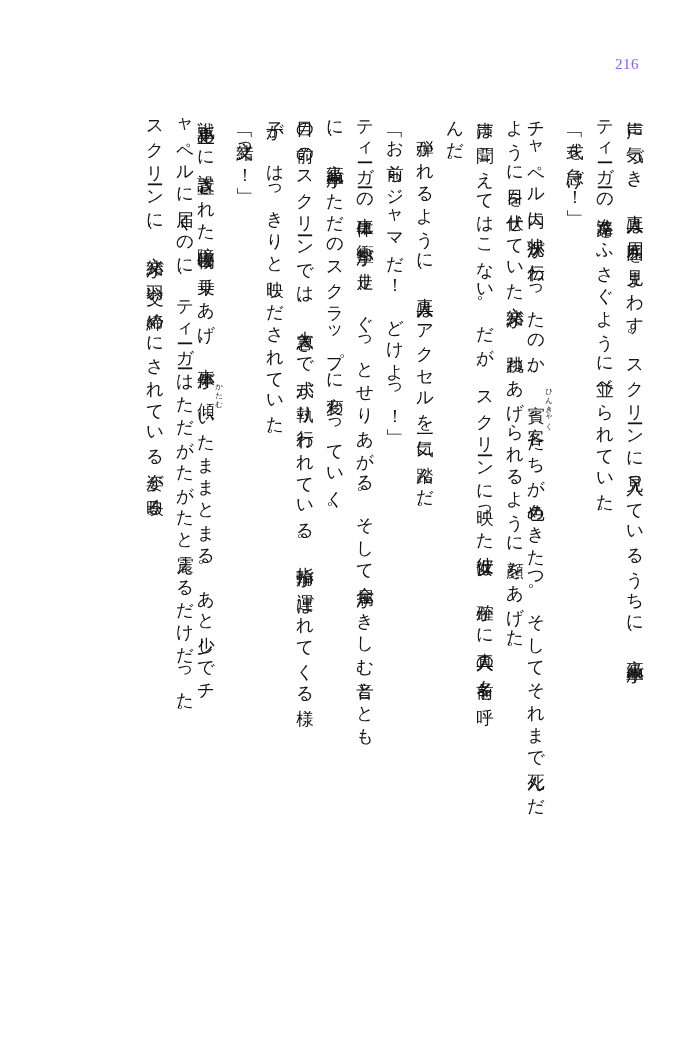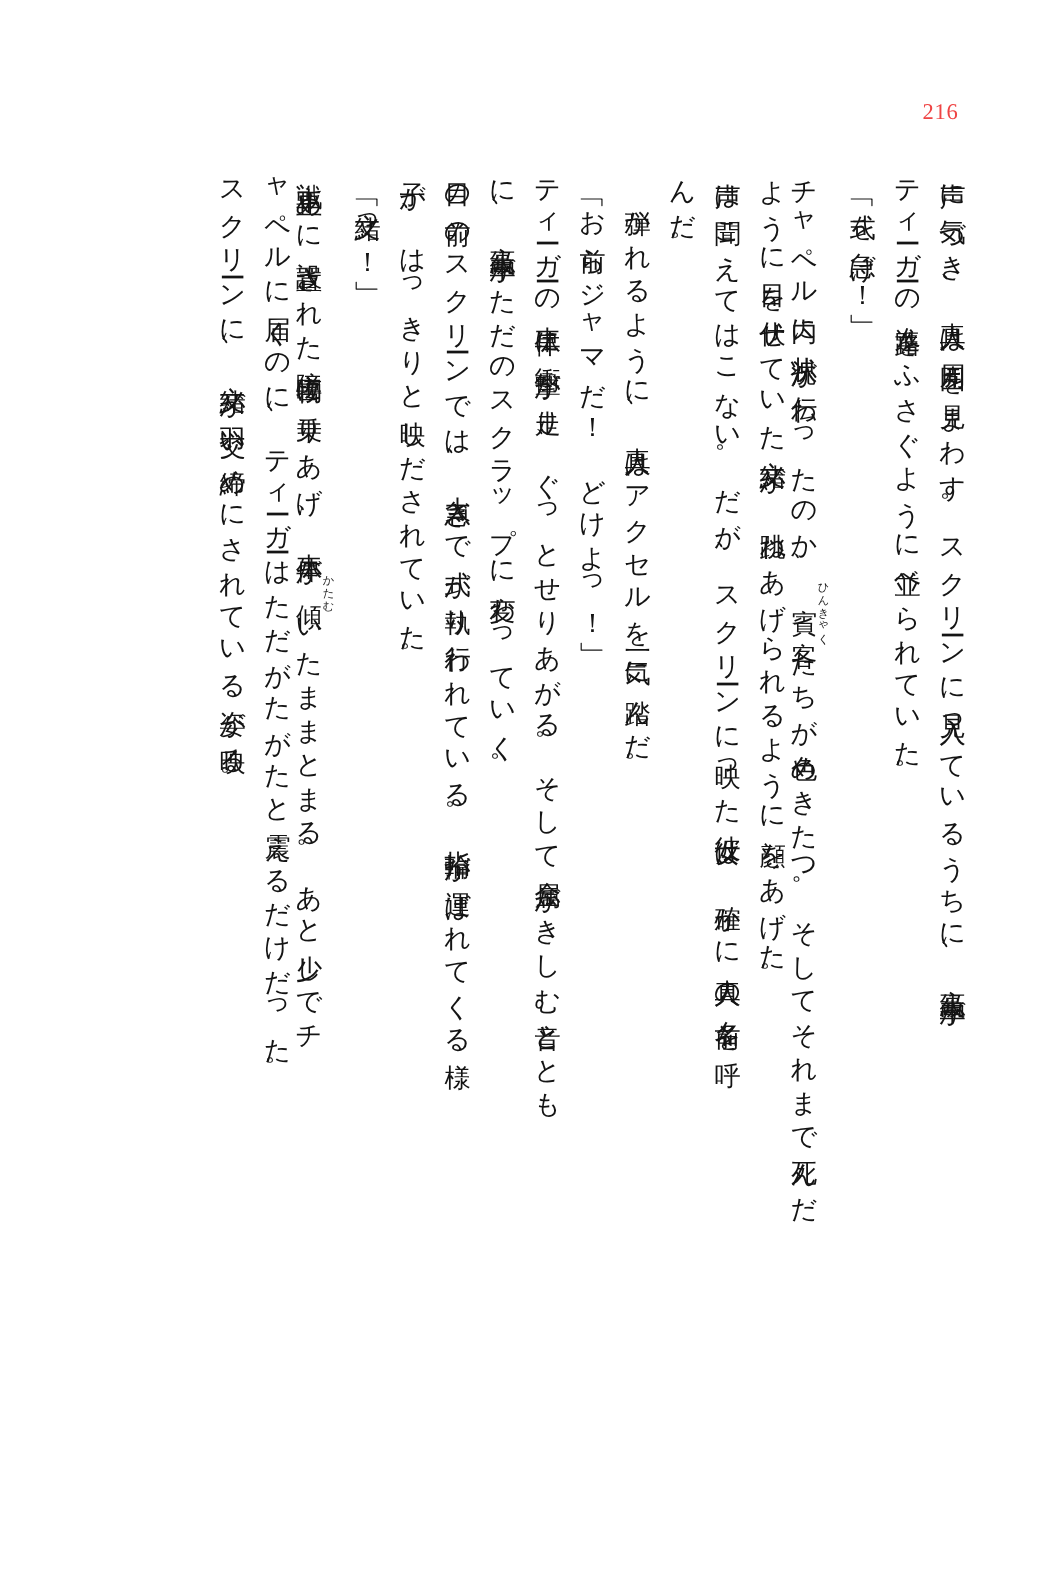--- a/index.html
+++ b/index.html
@@ -15,25 +15,25 @@
     color: #111111;
     overflow: hidden;
   }
   .page {
     position: absolute;
     inset: 0;
     background: #ffffff;
   }
   .page-number {
     position: absolute;
-    top: 67px;
+    top: 56px;
     right: 56px;
     font-size: 15px;
     letter-spacing: 0.5px;
-    color: #ef4444;
+    color: #8b5cf6;
     font-family: "Liberation Serif", "DejaVu Serif", serif;
   }
   .body-area {
     position: absolute;
     top: 108px;
     left: 62px;
     right: 52px;
     bottom: 40px;
     display: flex;
     flex-direction: row-reverse;

